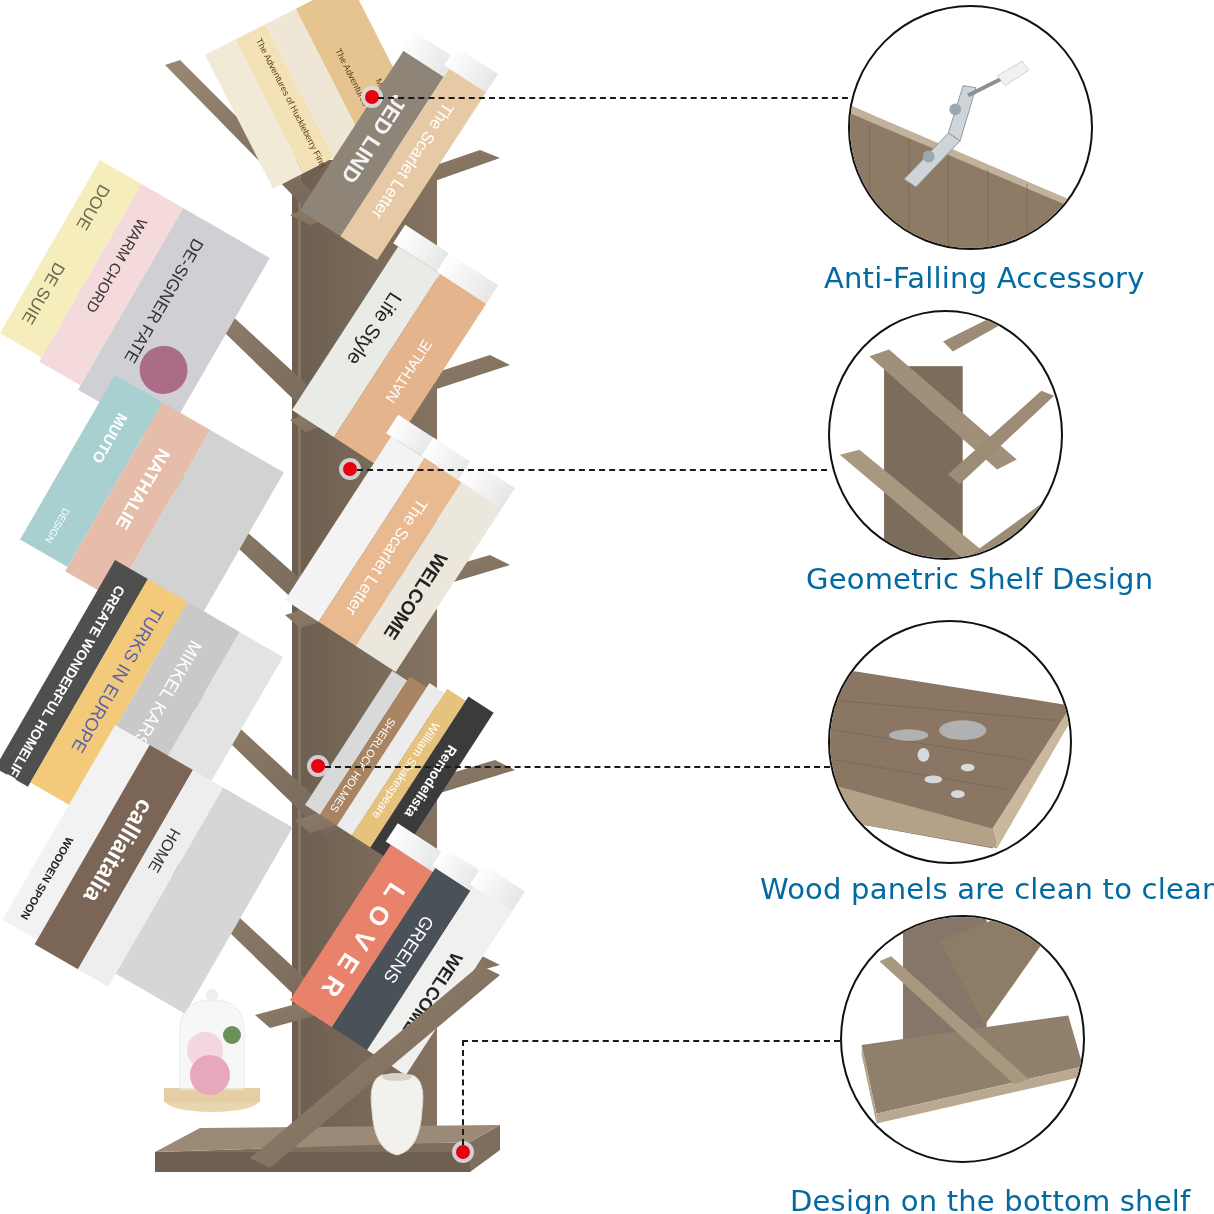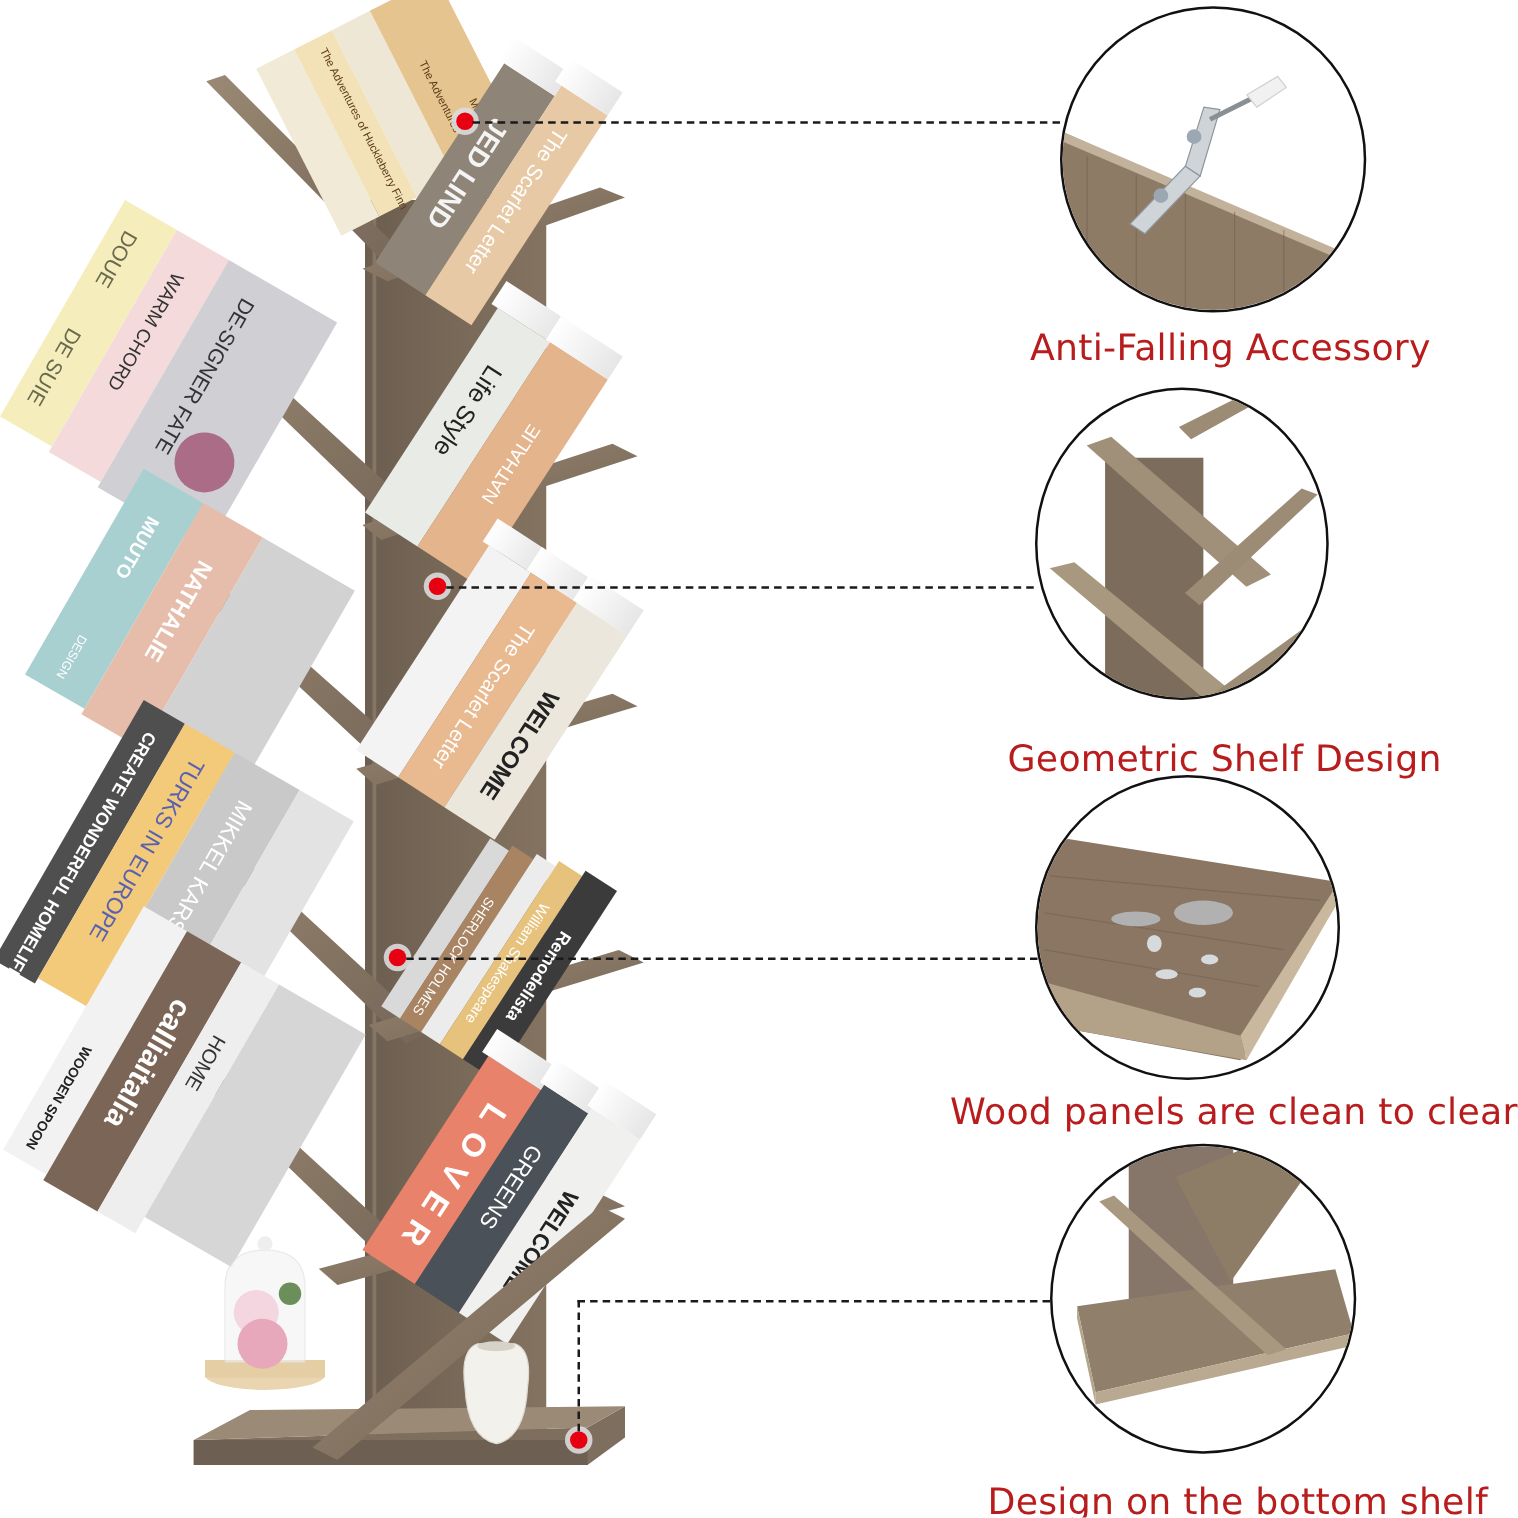--- a/index.html
+++ b/index.html
@@ -1,19 +1,19 @@
 <!DOCTYPE html>
 <html><head>
 <meta charset="utf-8">
 <style>
   html,body{margin:0;padding:0;background:#ffffff;}
   body{width:1214px;height:1214px;position:relative;overflow:hidden;font-family:"DejaVu Sans","Liberation Sans",sans-serif;}
   .stage{position:absolute;left:0;top:0;width:1214px;height:1214px;}
   svg text{font-family:"Liberation Sans","DejaVu Sans",sans-serif;}
-  .callout-label{position:absolute;font-family:"DejaVu Sans","Liberation Sans",sans-serif;font-size:29px;color:#b91c1c;white-space:nowrap;letter-spacing:0.2px;}
+  .callout-label{position:absolute;font-family:"DejaVu Sans","Liberation Sans",sans-serif;font-size:29px;color:#0369a1;white-space:nowrap;letter-spacing:0.2px;}
   .circle{position:absolute;border:2px solid #111;border-radius:50%;overflow:hidden;background:#fff;box-sizing:border-box;}
   .circle svg{position:absolute;left:0;top:0;width:100%;height:100%;}
   .dot{position:absolute;width:14px;height:14px;border-radius:50%;background:#e60012;box-shadow:0 0 0 4px rgba(220,220,220,0.9);}
   .leader-h{position:absolute;height:0;border-top:2.5px dashed #1a1a1a;}
   .leader-v{position:absolute;width:0;border-left:2.5px dashed #1a1a1a;}
 </style>
 </head>
 <body>
 
 <div class="stage">
@@ -213,21 +213,21 @@
   <div class="circle" style="left:828px;top:310px;width:235px;height:250px;">
     <svg viewBox="0 0 235 250">
       <rect x="55" y="55" width="80" height="200" fill="#7c6c5b"></rect>
       <polygon points="40,45 60,38 190,150 170,160" fill="#a0907a"></polygon>
       <polygon points="120,165 215,80 228,85 132,175" fill="#9c8c76"></polygon>
       <polygon points="10,145 30,140 170,255 140,255" fill="#a8987f"></polygon>
       <polygon points="125,260 215,195 228,200 140,270" fill="#9c8c76"></polygon>
       <polygon points="115,30 165,5 175,12 125,40" fill="#9c8c76"></polygon>
     </svg>
   </div>
-  <div class="callout-label" style="left:806px;top:590px;">Geometric Shelf Design</div>
+  <div class="callout-label" style="left:806px;top:562px;">Geometric Shelf Design</div>
 
   <div class="dot" style="left:311px;top:759px;"></div>
   <div class="leader-h" style="left:325px;top:766px;width:505px;"></div>
   <div class="circle" style="left:828px;top:620px;width:244px;height:244px;">
     <svg viewBox="0 0 244 244">
       <polygon points="25,50 245,85 245,100 165,230 0,200 0,55" fill="#8a7663"></polygon>
       <polygon points="165,210 245,85 245,100 170,230" fill="#c9b89e"></polygon>
       <polygon points="0,165 165,210 170,230 0,200" fill="#b3a288"></polygon>
       <g stroke="#6b5a4a" stroke-width="1" opacity="0.45">
         <line x1="10" y1="80" x2="230" y2="100"></line>

